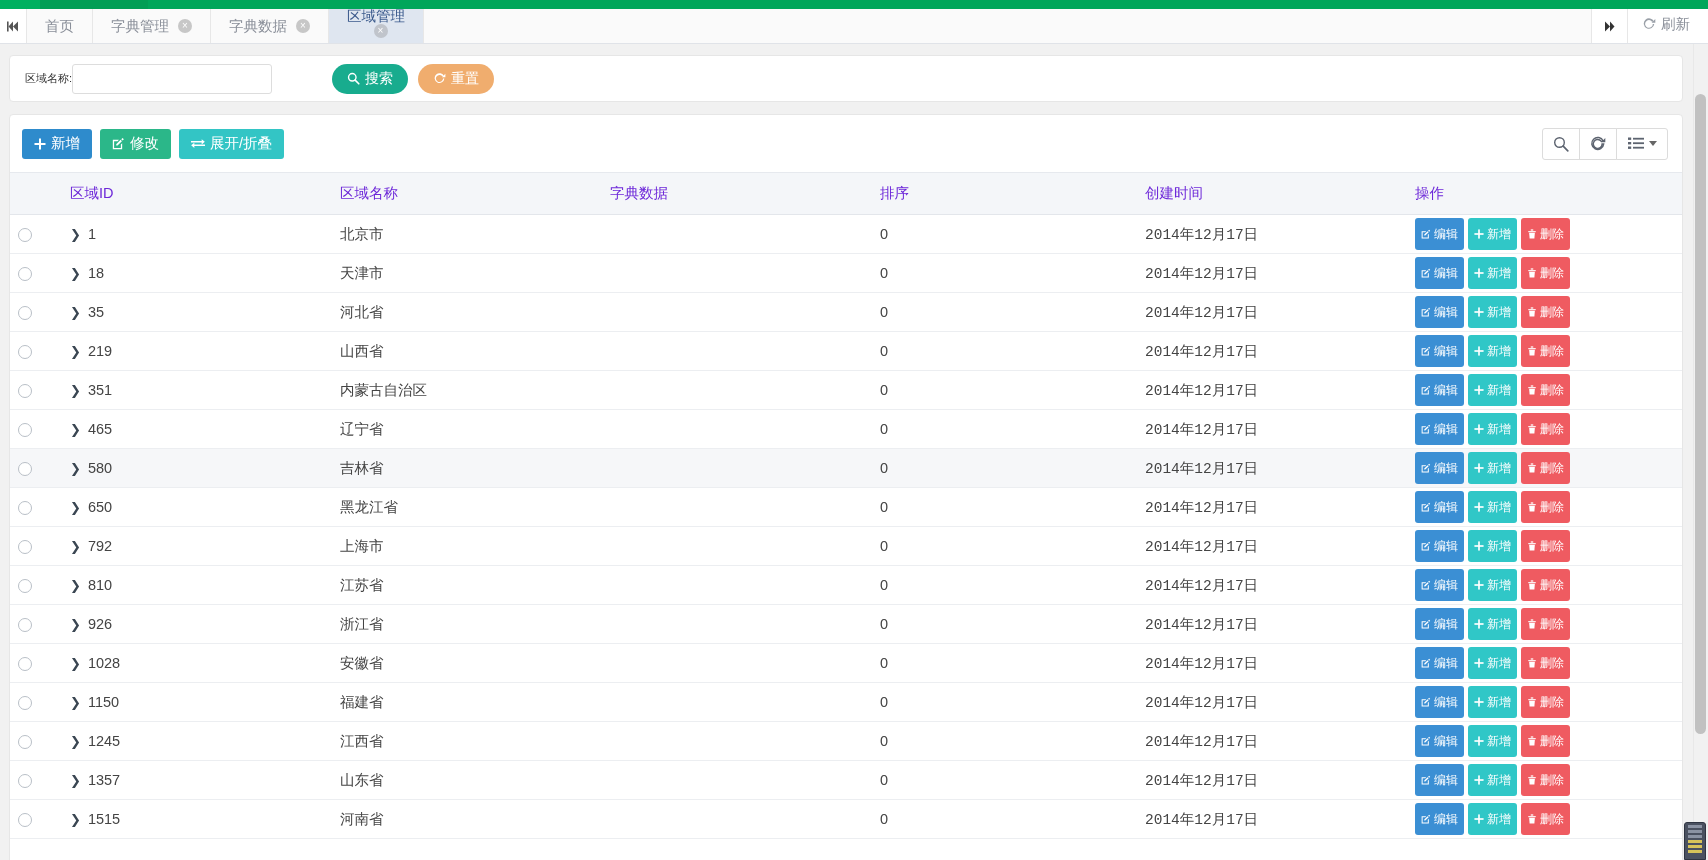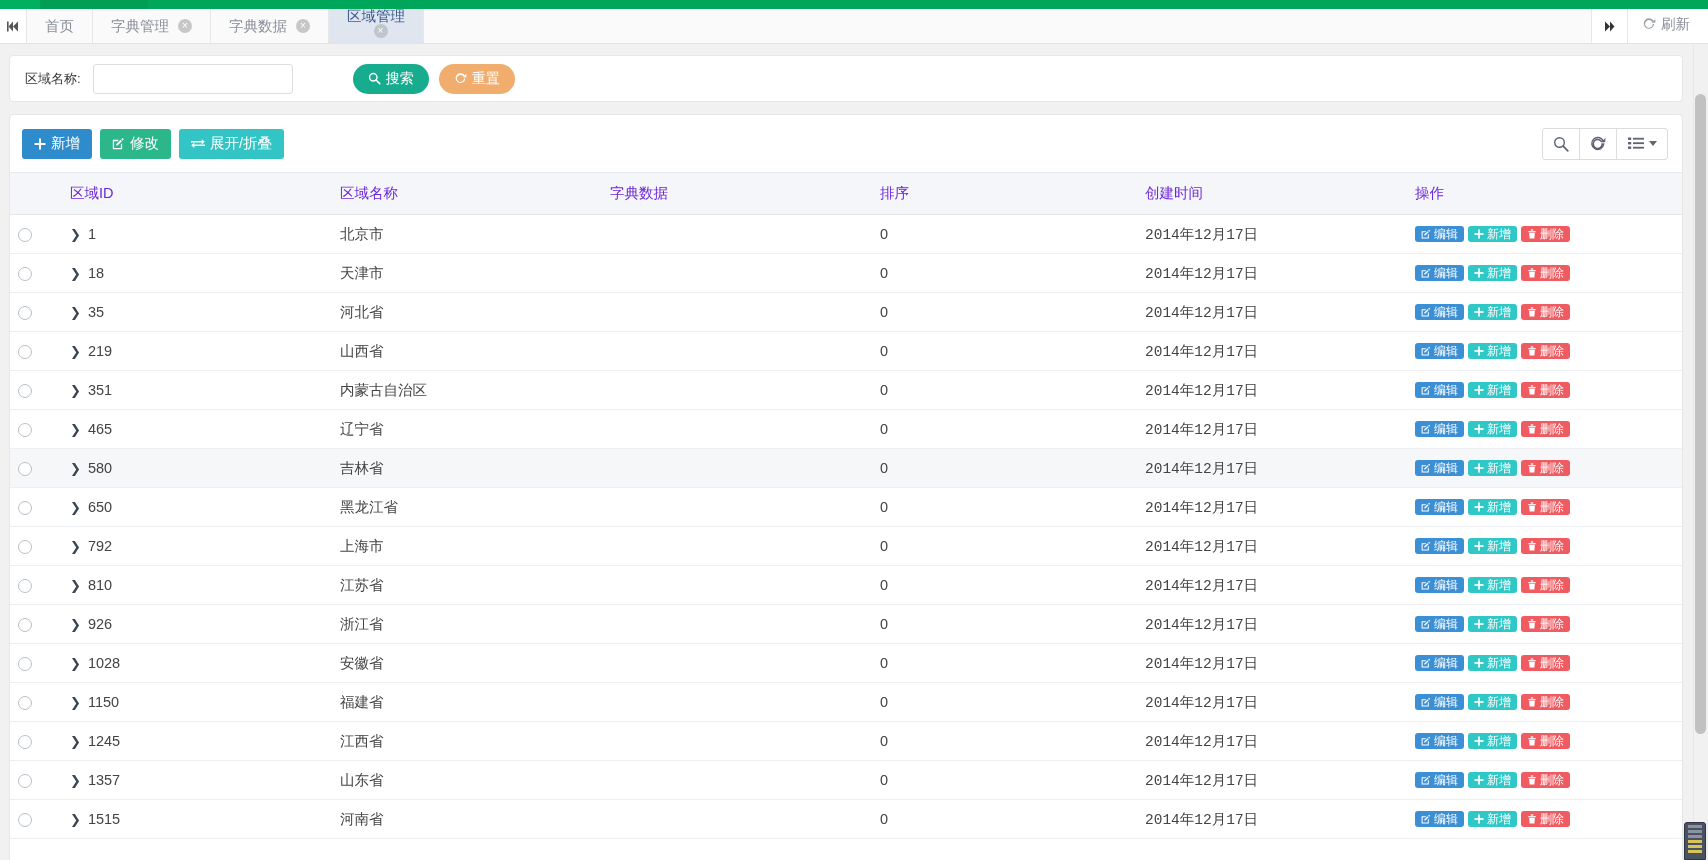--- a/index.html
+++ b/index.html
@@ -105,22 +105,22 @@
     border-radius: 4px;
   }
   .search-panel {
     position: absolute;
     top: 55px; left: 9px;
     width: 1674px; height: 47px;
     display: flex; align-items: center;
     padding-left: 15px;
   }
   .form-label {
-    font-size: 13px; color: #333;
-    margin-right: 12px;
+    font-size: 11px; color: #333;
+    margin-right: 0;
     white-space: nowrap;
   }
   .search-input {
     width: 200px; height: 30px;
     border: 1px solid #ddd;
     border-radius: 3px;
     padding: 0 8px;
     font-size: 14px;
     color: #555;
     outline: none;
@@ -243,21 +243,21 @@
     font-weight: bold;
     margin-right: 7px;
     cursor: pointer;
     font-size: 13px;
   }
   .abtn {
     border: none;
     border-radius: 3px;
     color: #fff;
     font-size: 12px;
-    height: 16px;
+    height: 32px;
     padding: 0 6px;
     margin-right: 4px;
     display: inline-flex; align-items: center; gap: 3px;
     cursor: pointer;
     font-family: "Liberation Sans", sans-serif;
     white-space: nowrap;
   }
   .abtn-edit { background: #3b8fd4; }
   .abtn-add  { background: #30c7c7; }
   .abtn-del  { background: #ef5b61; }

